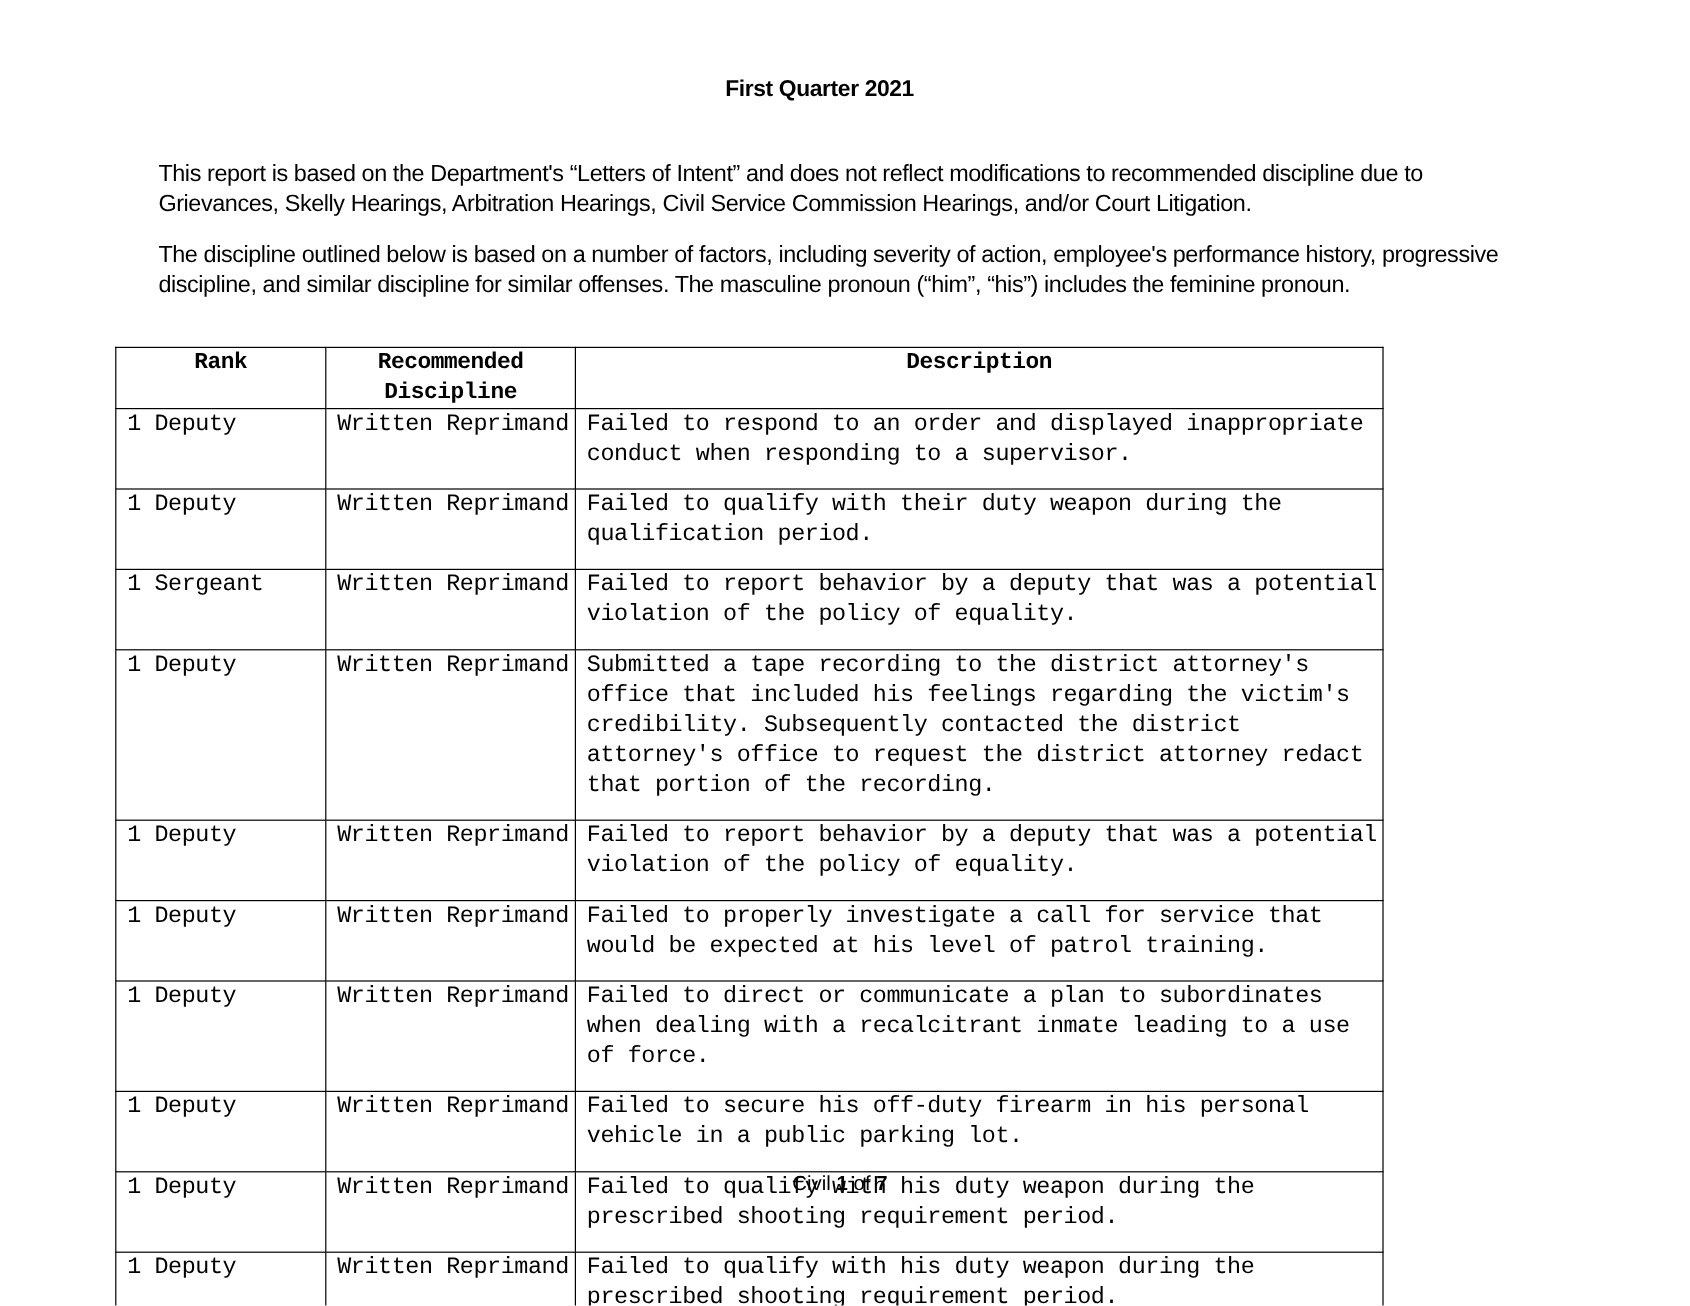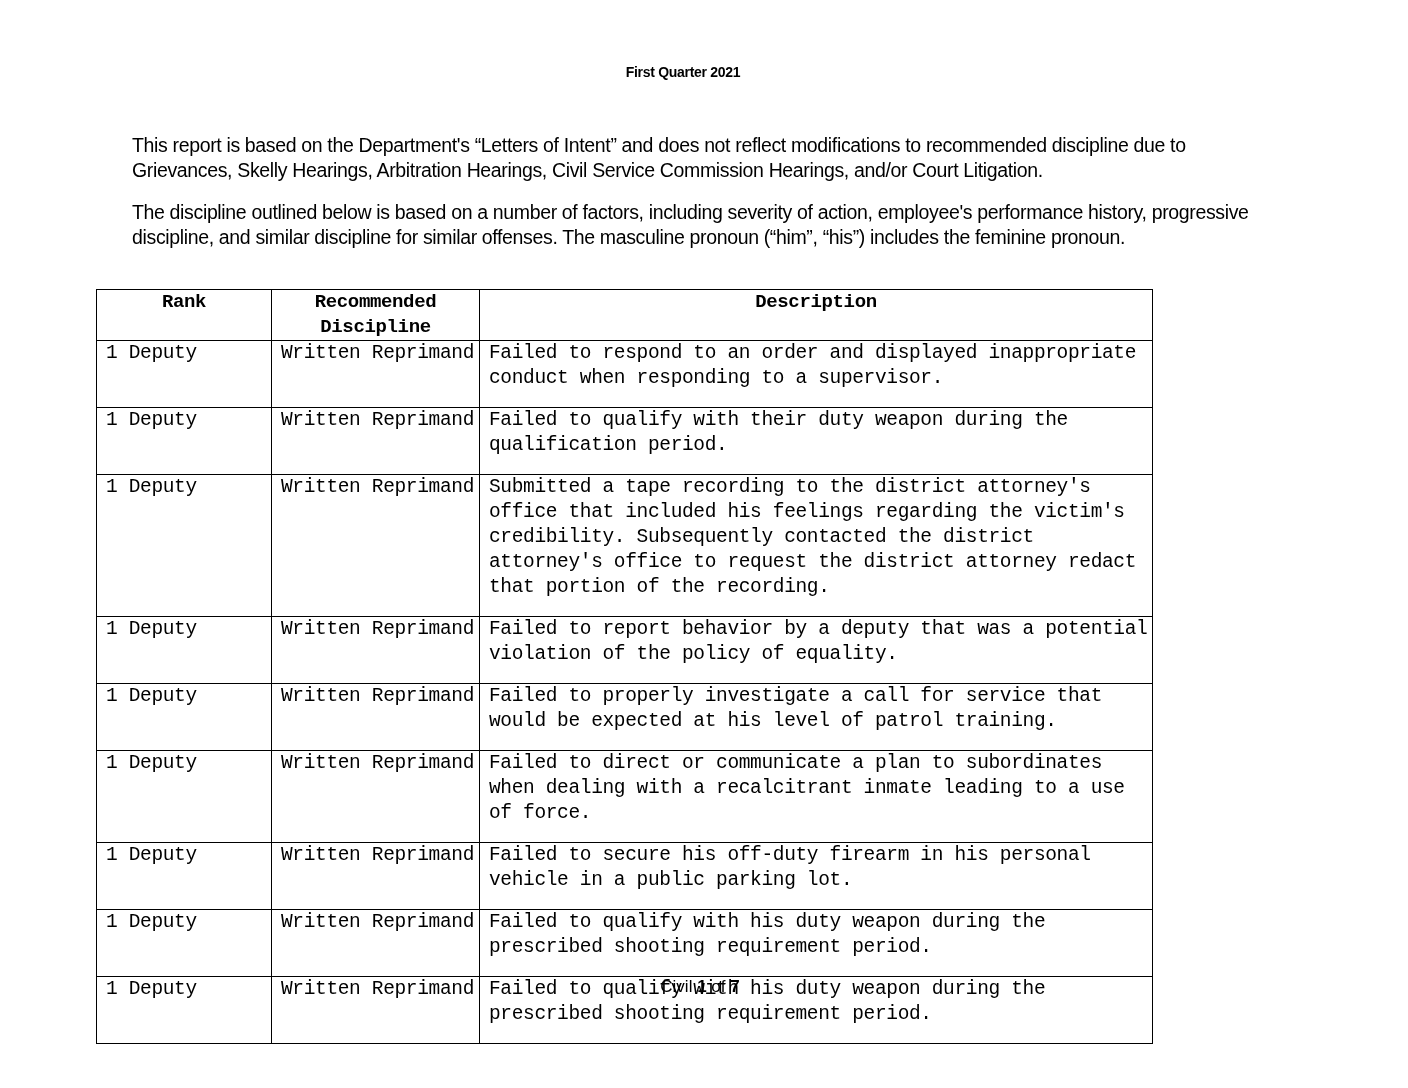--- a/index.html
+++ b/index.html
@@ -1,19 +1,19 @@
 <!DOCTYPE html>
 <html><head>
 <meta charset="utf-8">
 <style>
   html, body { margin: 0; padding: 0; background: #ffffff; }
   body { width: 1408px; height: 1088px; position: relative; overflow: hidden;
          font-family: "Liberation Sans", sans-serif; color: #000; }
   .title { position: absolute; top: 64px; left: 0; width: 1368px; text-align: center;
-           font-weight: bold; font-size: 14px; letter-spacing: -0.3px; transform: translateX(-1px); }
+           font-weight: bold; font-size: 19px; letter-spacing: -0.3px; transform: translateX(-1px); }
   .para { position: absolute; left: 128px; width: 1150px; font-size: 19.5px; line-height: 25px;
           letter-spacing: -0.35px; margin: 4px; }
   .p1 { top: 129px; }
   .p2 { top: 196px; }
   table.disc { position: absolute; top: 289px; left: 96px; border-collapse: collapse;
                font-size: 19.5px; line-height: 25px; letter-spacing: -0.35px; }
   table.disc th, table.disc td { border: 1.5px solid #000; vertical-align: top; padding: 0 0 16px 9px; }
   table.disc th { font-weight: bold; text-align: center; padding: 0 6px; font-size: 19px; }
   col.c1 { width: 175px; }
   col.c2 { width: 208px; }
@@ -50,20 +50,25 @@
     <tr>
       <td>1 Deputy</td>
       <td>Written Reprimand</td>
       <td class="desc">Failed to respond to an order and displayed inappropriate conduct when responding to a supervisor.</td>
     </tr>
     <tr>
       <td>1 Deputy</td>
       <td>Written Reprimand</td>
       <td class="desc">Failed to qualify with their duty weapon during the qualification period.</td>
     </tr>
+    <tr>
+      <td>1 Sergeant</td>
+      <td>Written Reprimand</td>
+      <td class="desc">Failed to report behavior by a deputy that was a potential violation of the policy of equality.</td>
+    </tr>
     <tr class="tall">
       <td>1 Deputy</td>
       <td>Written Reprimand</td>
       <td class="desc">Submitted a tape recording to the district attorney's office that included his feelings regarding the victim's credibility. Subsequently contacted the district attorney's office to request the district attorney redact that portion of the recording.</td>
     </tr>
     <tr>
       <td>1 Deputy</td>
       <td>Written Reprimand</td>
       <td class="desc">Failed to report behavior by a deputy that was a potential violation of the policy of equality.</td>
     </tr>

